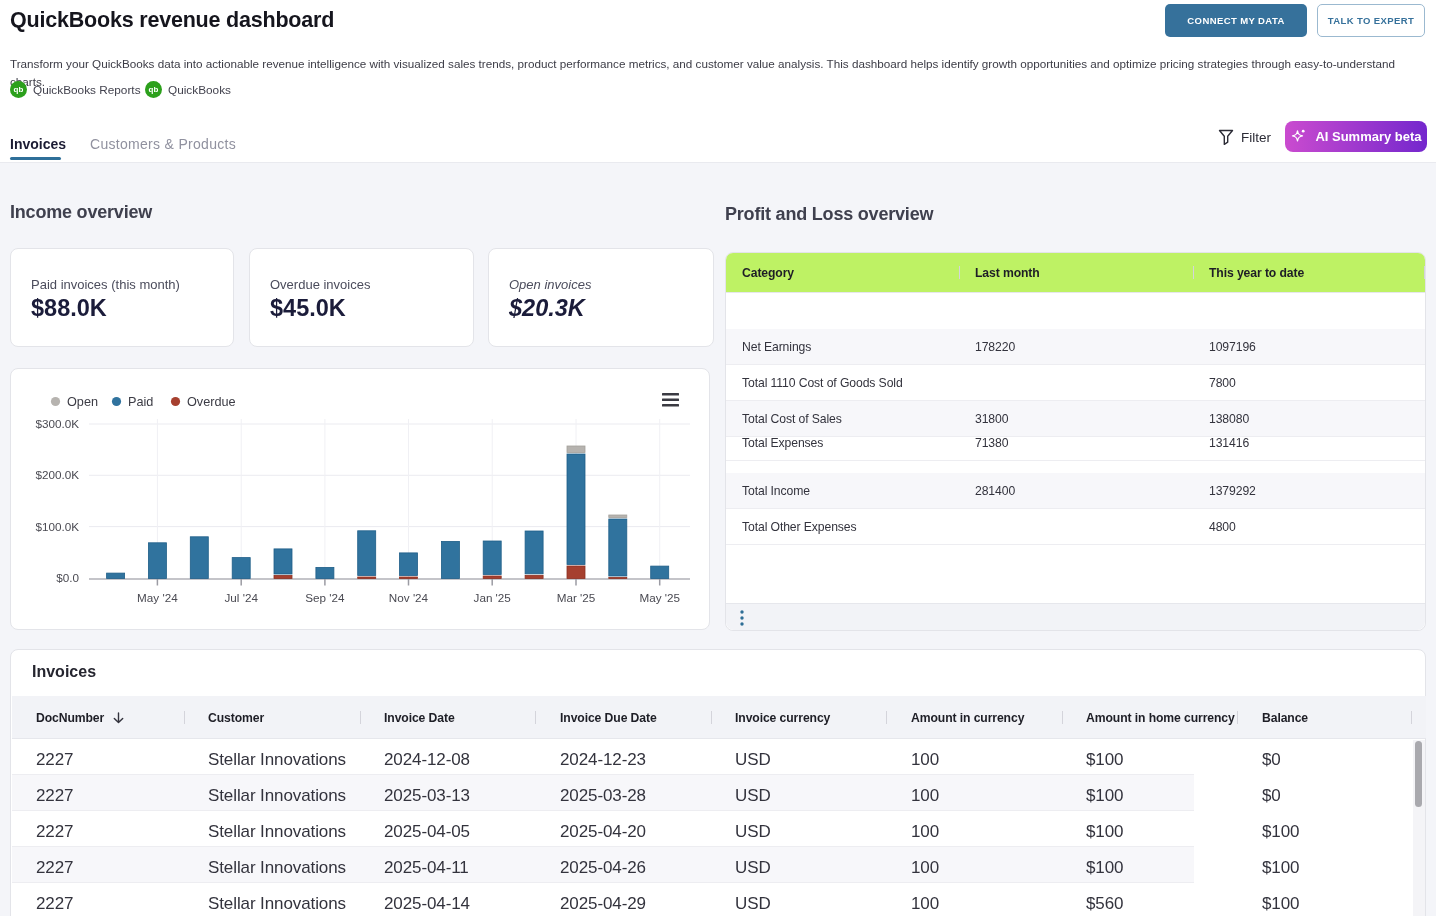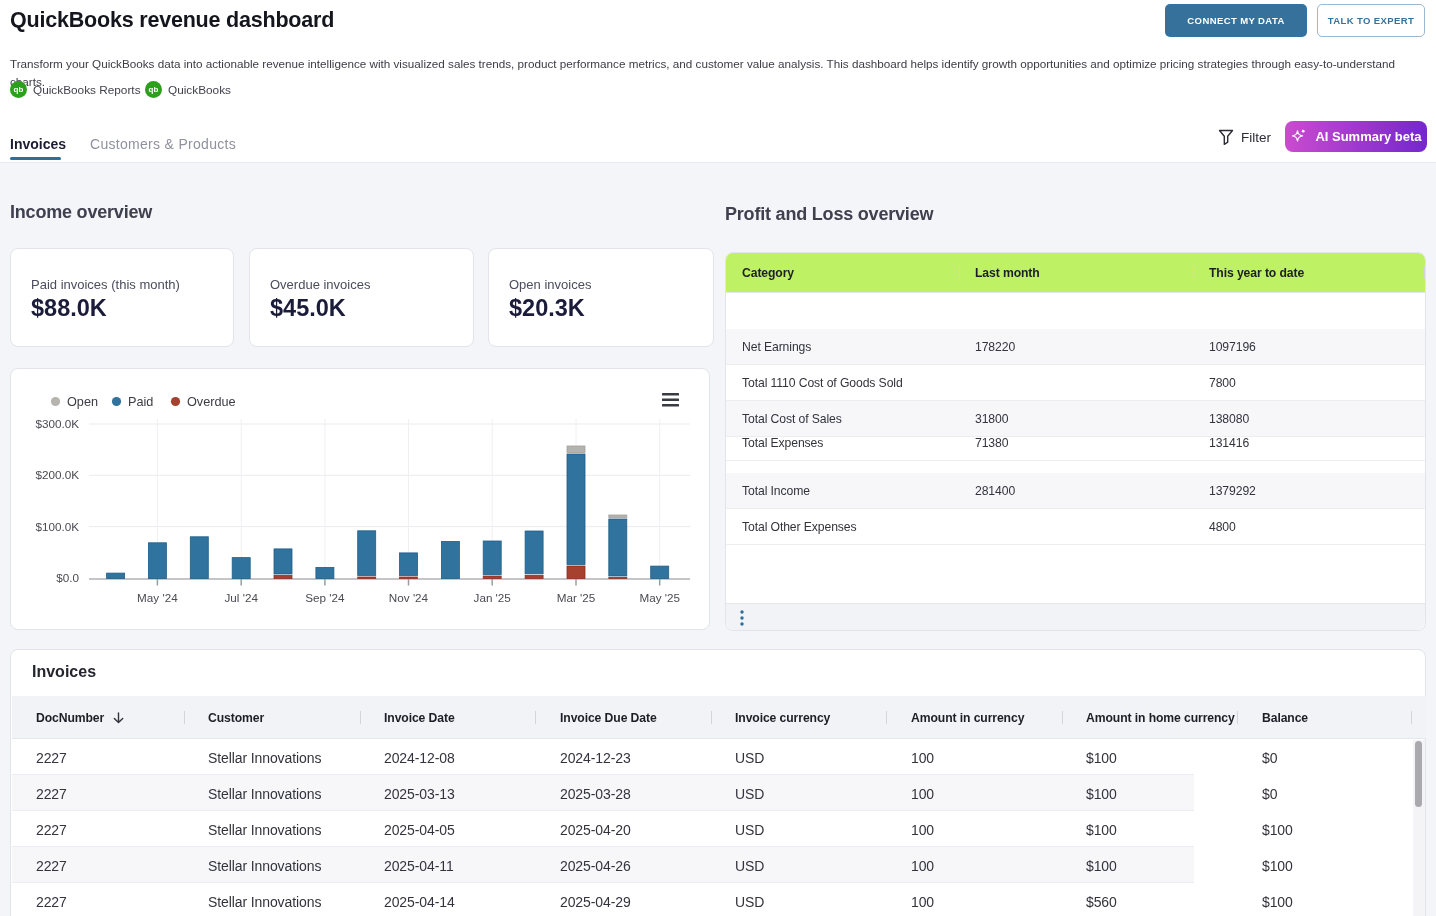--- a/index.html
+++ b/index.html
@@ -30,21 +30,21 @@
 .thead { height:40px; background:#bef264; font-weight:700; font-size:12.2px; color:#1e1e26; border-bottom:1px solid #e6e7ec; }
 .thead .c1 { top:13px; } .thead .c2 { top:13px; } .thead .c3 { top:13px; }
 .vsep { position:absolute; top:13px; width:1px; height:13px; background:#d4d4db; }
 .zebra { background:#f7f7fa; }
 .rline { border-bottom:1px solid #ededf1; }
 #pnlfoot { position:absolute; left:0; bottom:0; width:699px; height:27px; background:#f2f3f7; border-top:1px solid #e6e7ec; border-radius:0 0 8px 8px; }
 #pnlfoot svg { position:absolute; left:12px; top:5px; }
 
 #inv { left:10px; top:649px; width:1416px; height:290px; }
 #inv h3 { position:absolute; left:21px; top:13px; font-size:16px; font-weight:700; color:#25252f; }
-.irow { position:absolute; left:1px; width:1182px; height:36px; font-size:14px; letter-spacing:-0.1px; color:#33333d; }
+.irow { position:absolute; left:1px; width:1182px; height:36px; font-size:17px; letter-spacing:-0.1px; color:#33333d; }
 .irow div { position:absolute; top:11px; }
 .ihead { width:1414px; height:43px; background:#f2f3f7; font-weight:700; font-size:12.2px; color:#1e1e26; border-bottom:1px solid #e6e7ec; }
 .ihead div { top:15px; }
 .i1{left:24px;} .i2{left:196px;} .i3{left:372px;} .i4{left:548px;} .i5{left:723px;} .i6{left:899px;} .i7{left:1074px;} .i8{left:1250px;}
 .isep { position:absolute; top:15px; width:1px; height:13px; background:#d4d4db; }
 #sbtrack { position:absolute; left:1413px; top:740px; width:12px; height:176px; background:#f4f4f7; }
 #scrollbar { position:absolute; left:1415px; top:741px; width:7px; height:66px; border-radius:4px; background:#a9a9ae; }
 </style>
 </head>
 <body>
@@ -71,21 +71,21 @@
 <div class="h2" style="left:725px; top:204px;">Profit and Loss overview</div>
 
 <div class="card" style="left:10px; top:248px; width:224px; height:99px;">
   <div class="stat-label">Paid invoices (this month)</div>
   <div class="stat-value">$88.0K</div>
 </div>
 <div class="card" style="left:249px; top:248px; width:225px; height:99px;">
   <div class="stat-label">Overdue invoices</div>
   <div class="stat-value">$45.0K</div>
 </div>
-<div class="card" style="left:488px; top:248px; width:226px; height:99px;">
+<div class="card" style="left:488px; top:248px; width:226px; height:99px;font-style:italic;">
   <div class="stat-label">Open invoices</div>
   <div class="stat-value">$20.3K</div>
 </div>
 
 <div class="card" id="chartcard" style="left:10px; top:368px; width:700px; height:262px;">
 <svg width="698" height="260" viewBox="0 0 698 260" style="position:absolute;left:0;top:0;" font-family="Liberation Sans, sans-serif">
 <line x1="78" y1="55" x2="679" y2="55" stroke="#ebebf0" stroke-width="1"></line>
 <line x1="78" y1="106.3" x2="679" y2="106.3" stroke="#ebebf0" stroke-width="1"></line>
 <line x1="78" y1="157.6" x2="679" y2="157.6" stroke="#ebebf0" stroke-width="1"></line>
 <line x1="146.4" y1="50" x2="146.4" y2="210" stroke="#f0f0f4" stroke-width="1"></line>

